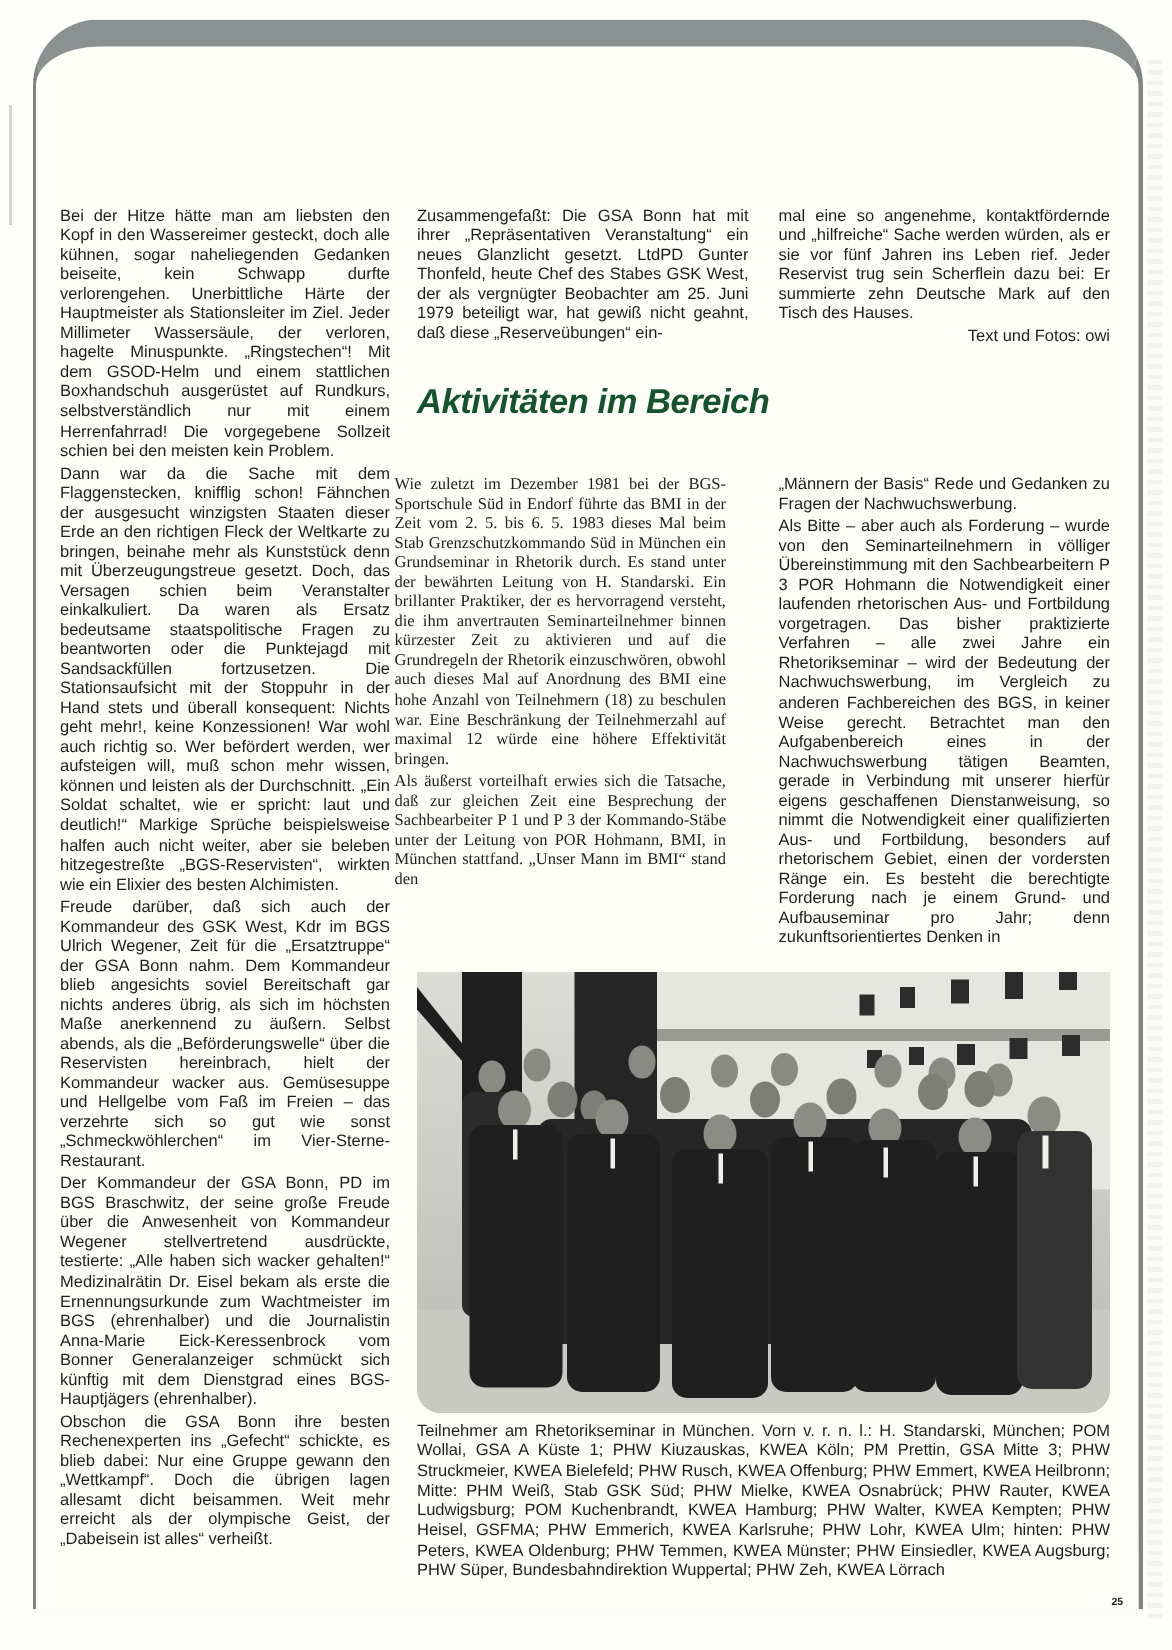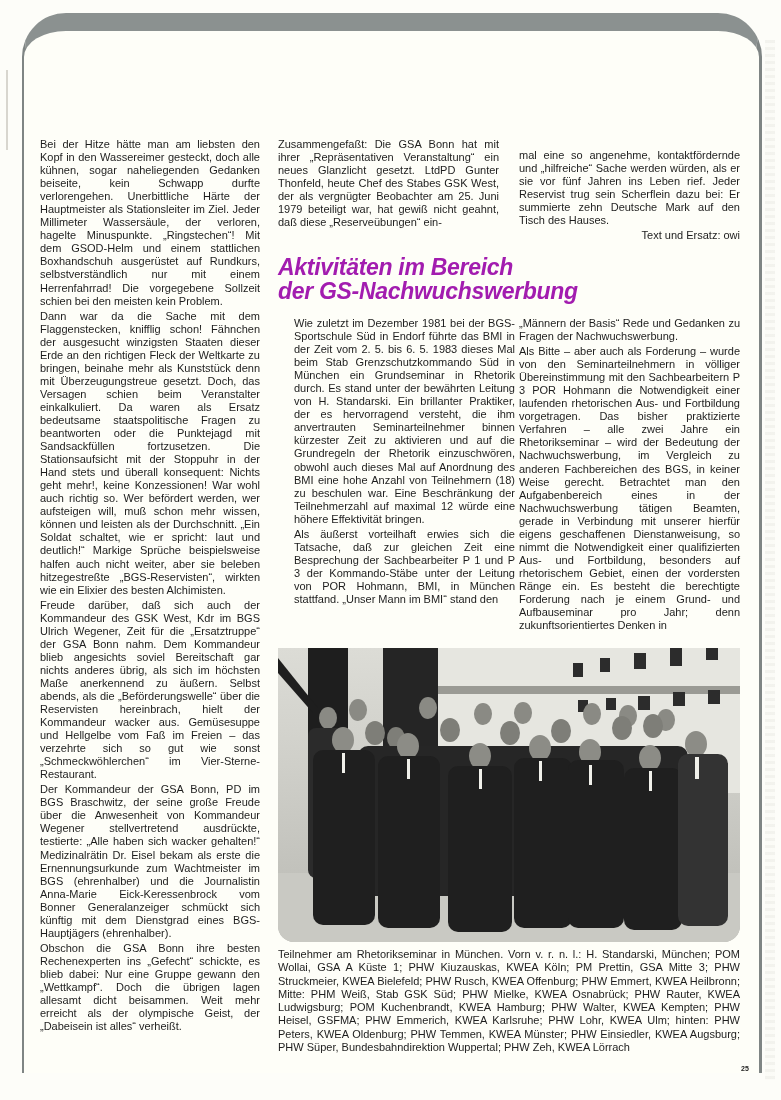--- a/index.html
+++ b/index.html
@@ -23,28 +23,28 @@
   .page-edge-right {
     position:absolute; right:6px; top:40px; width:10px; height:1040px;
     background:repeating-linear-gradient(180deg,#ecece6 0 3px,#fafaf5 3px 7px);
     opacity:.6;
   }
   .col { position:absolute; font-size:11px; line-height:13.05px; text-align:justify; }
   .col p { margin:0; text-indent:0; }
   .col p + p { margin-top:2px; }
   #col1 { left:40px; top:138px; width:220px; }
   #col2 { left:278px; top:138px; width:221px; }
-  #col3 { left:519px; top:138px; width:221px;margin-top:11px; }
+  #col3 { left:519px; top:138px; width:221px; }
   .credit { text-align:right; margin-top:2px; }
   .headline {
     position:absolute; left:278px; top:255px; width:470px;
     font-family:"Liberation Sans", sans-serif; font-weight:bold; font-style:italic;
-    font-size:23px; line-height:24px; color:#a21caf; letter-spacing:-0.3px;
+    font-size:23px; line-height:24px; color:#14532d; letter-spacing:-0.3px;
   }
-  #col2b { left:294px; top:317px; width:221px; }
+  #col2b { left:263px; top:317px; width:221px;font-family:Liberation Serif, serif; }
   #col3b { left:519px; top:317px; width:221px; }
   .photo {
     position:absolute; left:278px; top:648px; width:462px; height:294px;
     border-radius:0 0 16px 16px; overflow:hidden;
     background:linear-gradient(180deg,#dcdcd6 0%,#cfcfc9 40%,#b9b9b3 100%);
   }
   .photo svg { display:block; }
   .caption {
     position:absolute; left:278px; top:948px; width:462px;
     font-size:11px; line-height:13.3px; text-align:justify;
@@ -67,26 +67,25 @@
   <p>Der Kommandeur der GSA Bonn, PD im BGS Braschwitz, der seine große Freude über die Anwesenheit von Kommandeur Wegener stellvertretend ausdrückte, testierte: „Alle haben sich wacker gehalten!“ Medizinalrätin Dr. Eisel bekam als erste die Ernennungsurkunde zum Wachtmeister im BGS (ehrenhalber) und die Journalistin Anna-Marie Eick-Keressenbrock vom Bonner Generalanzeiger schmückt sich künftig mit dem Dienstgrad eines BGS-Hauptjägers (ehrenhalber).</p>
   <p>Obschon die GSA Bonn ihre besten Rechenexperten ins „Gefecht“ schickte, es blieb dabei: Nur eine Gruppe gewann den „Wettkampf“. Doch die übrigen lagen allesamt dicht beisammen. Weit mehr erreicht als der olympische Geist, der „Dabeisein ist alles“ verheißt.</p>
 </div>
 
 <div class="col" id="col2">
   <p>Zusammengefaßt: Die GSA Bonn hat mit ihrer „Repräsentativen Veranstaltung“ ein neues Glanzlicht gesetzt. LtdPD Gunter Thonfeld, heute Chef des Stabes GSK West, der als vergnügter Beobachter am 25. Juni 1979 beteiligt war, hat gewiß nicht geahnt, daß diese „Reserveübungen“ ein-</p>
 </div>
 
 <div class="col" id="col3">
   <p>mal eine so angenehme, kontaktfördernde und „hilfreiche“ Sache werden würden, als er sie vor fünf Jahren ins Leben rief. Jeder Reservist trug sein Scherflein dazu bei: Er summierte zehn Deutsche Mark auf den Tisch des Hauses.</p>
-  <p class="credit">Text und Ersatz: owi</p>
+  <p class="credit">Text und Fotos: owi</p>
 </div>
 
 <div class="headline">
   <div>Aktivitäten im Bereich</div>
-  <div>der GS-Nachwuchswerbung</div>
 </div>
 
 <div class="col" id="col2b">
   <p>Wie zuletzt im Dezember 1981 bei der BGS-Sportschule Süd in Endorf führte das BMI in der Zeit vom 2. 5. bis 6. 5. 1983 dieses Mal beim Stab Grenzschutzkommando Süd in München ein Grundseminar in Rhetorik durch. Es stand unter der bewährten Leitung von H. Standarski. Ein brillanter Praktiker, der es hervorragend versteht, die ihm anvertrauten Seminarteilnehmer binnen kürzester Zeit zu aktivieren und auf die Grundregeln der Rhetorik einzuschwören, obwohl auch dieses Mal auf Anordnung des BMI eine hohe Anzahl von Teilnehmern (18) zu beschulen war. Eine Beschränkung der Teilnehmerzahl auf maximal 12 würde eine höhere Effektivität bringen.</p>
   <p>Als äußerst vorteilhaft erwies sich die Tatsache, daß zur gleichen Zeit eine Besprechung der Sachbearbeiter P 1 und P 3 der Kommando-Stäbe unter der Leitung von POR Hohmann, BMI, in München stattfand. „Unser Mann im BMI“ stand den</p>
 </div>
 <div class="col" id="col3b">
   <p>„Männern der Basis“ Rede und Gedanken zu Fragen der Nachwuchswerbung.</p>
   <p>Als Bitte – aber auch als Forderung – wurde von den Seminarteilnehmern in völliger Übereinstimmung mit den Sachbearbeitern P 3 POR Hohmann die Notwendigkeit einer laufenden rhetorischen Aus- und Fortbildung vorgetragen. Das bisher praktizierte Verfahren – alle zwei Jahre ein Rhetorikseminar – wird der Bedeutung der Nachwuchswerbung, im Vergleich zu anderen Fachbereichen des BGS, in keiner Weise gerecht. Betrachtet man den Aufgabenbereich eines in der Nachwuchswerbung tätigen Beamten, gerade in Verbindung mit unserer hierfür eigens geschaffenen Dienstanweisung, so nimmt die Notwendigkeit einer qualifizierten Aus- und Fortbildung, besonders auf rhetorischem Gebiet, einen der vordersten Ränge ein. Es besteht die berechtigte Forderung nach je einem Grund- und Aufbauseminar pro Jahr; denn zukunftsorientiertes Denken in</p>
 </div>

